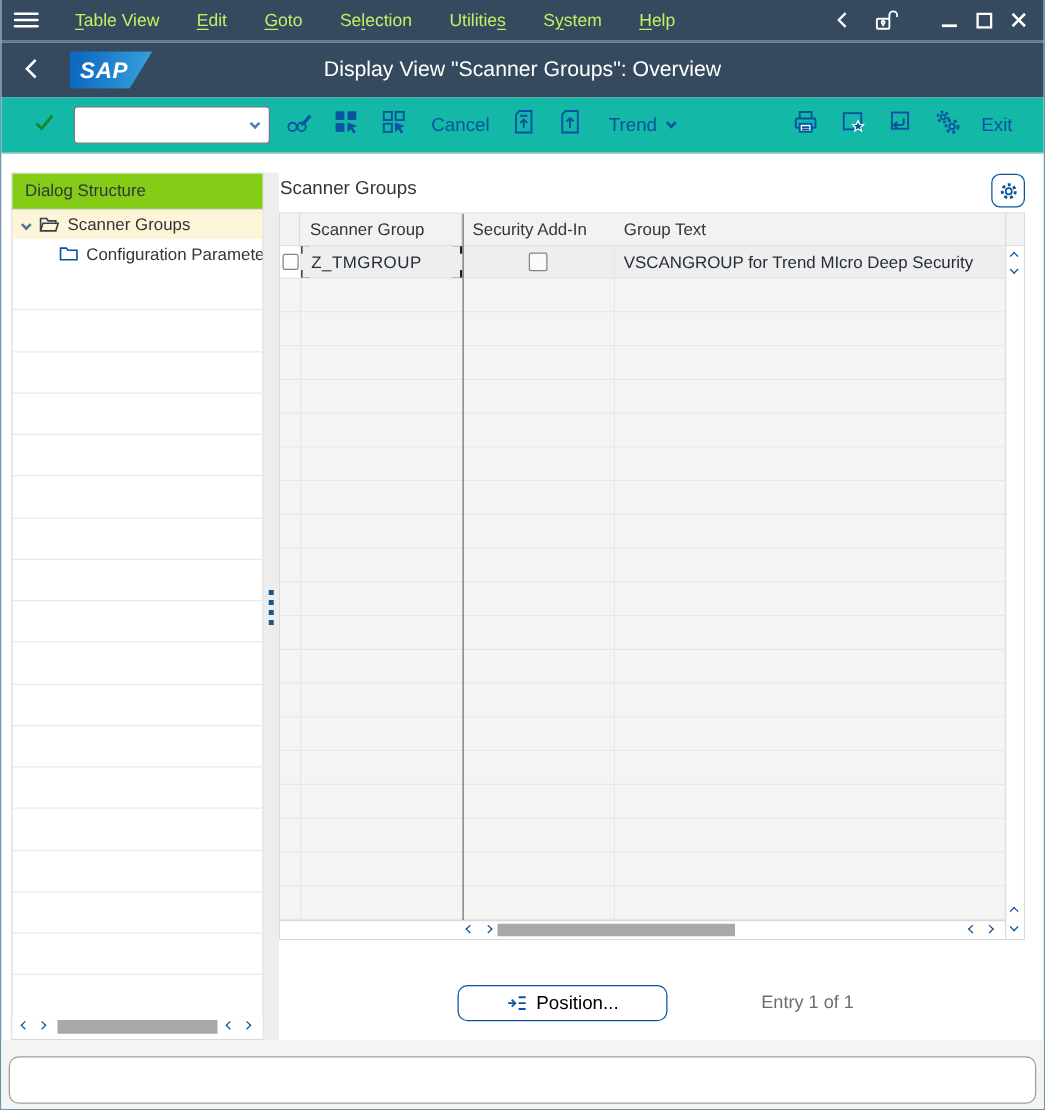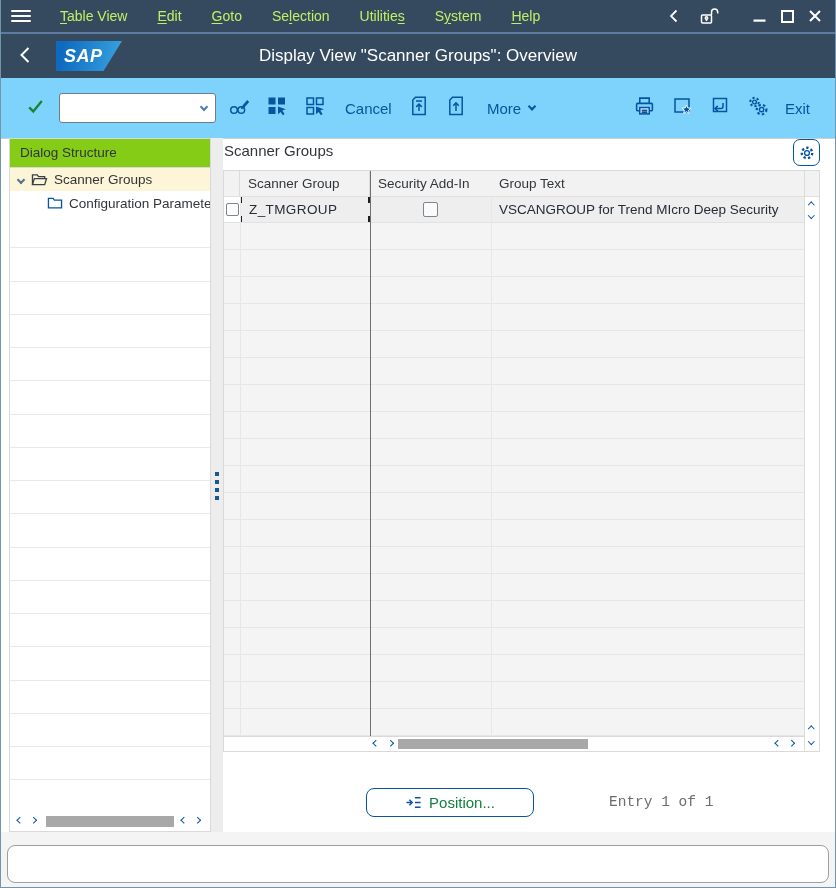--- a/index.html
+++ b/index.html
@@ -24,21 +24,21 @@
   .back-chev { position:absolute; left:18px; top:12px; cursor:pointer; }
   .sap-logo { position:absolute; left:55px; top:7px; width:66px; height:30px;
               background:linear-gradient(100deg,#0e6ac0 10%,#37a1de 95%);
               clip-path:polygon(0 0,100% 0,72% 100%,0 100%);
               color:#fff; font-weight:bold; font-style:italic; font-size:18px;
               display:flex; align-items:center; padding-left:8px; letter-spacing:.5px; }
   .win-title { position:absolute; left:0; top:0; width:100%; height:44px; display:flex;
                align-items:center; justify-content:center; color:#fff; font-size:17px; }
 
   
-  .toolbar { position:absolute; left:0; top:78px; width:100%; height:61px; background:#7dd3fc;
+  .toolbar { position:absolute; left:0; top:78px; width:100%; height:45px; background:#14b8a6;
              border-bottom:1px solid #d0d0d0; }
   .toolbar > * { position:absolute; top:50%; transform:translateY(-50%); }
   .tb-text { color:#0854a0; font-size:15px; cursor:pointer; white-space:nowrap; }
   .cmd-wrap { left:58px; width:157px; height:30px; }
   .cmd-wrap input { width:100%; height:100%; border:1px solid #6f7b85; border-radius:3px;
                     padding:0 24px 0 8px; font-size:14px; outline:none; }
   .cmd-chev { position:absolute; right:9px; top:11px; color:#4a7db3; }
 
   .chv { display:inline-block; width:6px; height:6px; border:solid currentColor; border-width:0 2px 2px 0; }
   .chv.down { transform:rotate(45deg); }
@@ -108,23 +108,23 @@
   .vscroll { position:absolute; right:0; top:26px; bottom:0; width:15px; background:#fff;
              border-left:1px solid #dcdcdc; }
   .vscroll .vchev { position:absolute; left:4px; color:#0854a0; cursor:pointer; }
 
   .hscroll { position:absolute; left:0; bottom:0; right:15px; height:15px; background:#fff;
              border-top:1px solid #d9d9d9; }
   .hscroll .sbar-chev { top:4px; }
   .hscroll .sbar-thumb { top:2px; height:10px; }
 
   .pos-btn { position:absolute; left:143px; top:659px; width:168px; height:29px; border:1px solid #0854a0;
-             border-radius:8px; background:#fff; color:#15803d; font-size:15px;
+             border-radius:8px; background:#fff; color:#000000; font-size:15px;
              display:flex; align-items:center; justify-content:center; gap:7px; cursor:pointer; }
-  .entry-status { position:absolute; left:386px; top:665px; color:#6a6d70; font-size:14.5px;font-family:Liberation Mono, monospace; }
+  .entry-status { position:absolute; left:386px; top:665px; color:#6a6d70; font-size:14.5px; }
 
   .bottom-strip { position:absolute; left:0; top:832px; width:100%; height:56px; background:#f4f4f4; }
   .status-bar { position:absolute; left:6px; top:13px; width:822px; height:38px; background:#fff;
                 border:1px solid #9e9e9e; border-radius:8px; padding:0 12px; line-height:36px;
                 font-size:13.5px; color:#32363a; }
 </style>
 </head>
 <body>
 
 <div id="window">
@@ -231,21 +231,21 @@
       </svg>
     </span>
     <span style="left:445px;">
       <svg width="20" height="21" viewBox="0 0 20 21" fill="none" stroke="#0854a0" stroke-width="1.5">
         <path d="M6.5 1.8 H16.2 V19 H3.8 V4.5 Z"></path>
           <path d="M10 15.5 V7.5"></path>
           <path d="M7.2 10.2 L10 7.4 L12.8 10.2"></path>
       </svg>
     </span>
     <span class="tb-text" style="left:486px; display:flex; align-items:center; gap:8px;">
-      <span>More</span>
+      <span>Trend</span>
       <span class="chv down" style="margin-top:-3px;"></span>
     </span>
     <span style="left:633px;">
       <svg width="21" height="21" viewBox="0 0 20 20" fill="none" stroke="#0854a0" stroke-width="1.5">
         <path d="M5.5 7.5 V2.5 H14.5 V7.5"></path>
           <rect x="2.5" y="7.5" width="15" height="7" rx="1"></rect>
         <rect x="5.5" y="11.5" width="9" height="6" fill="#fff"></rect>
           <path d="M7.2 14 h5.6 M7.2 15.8 h5.6"></path>
       </svg>
     </span>

